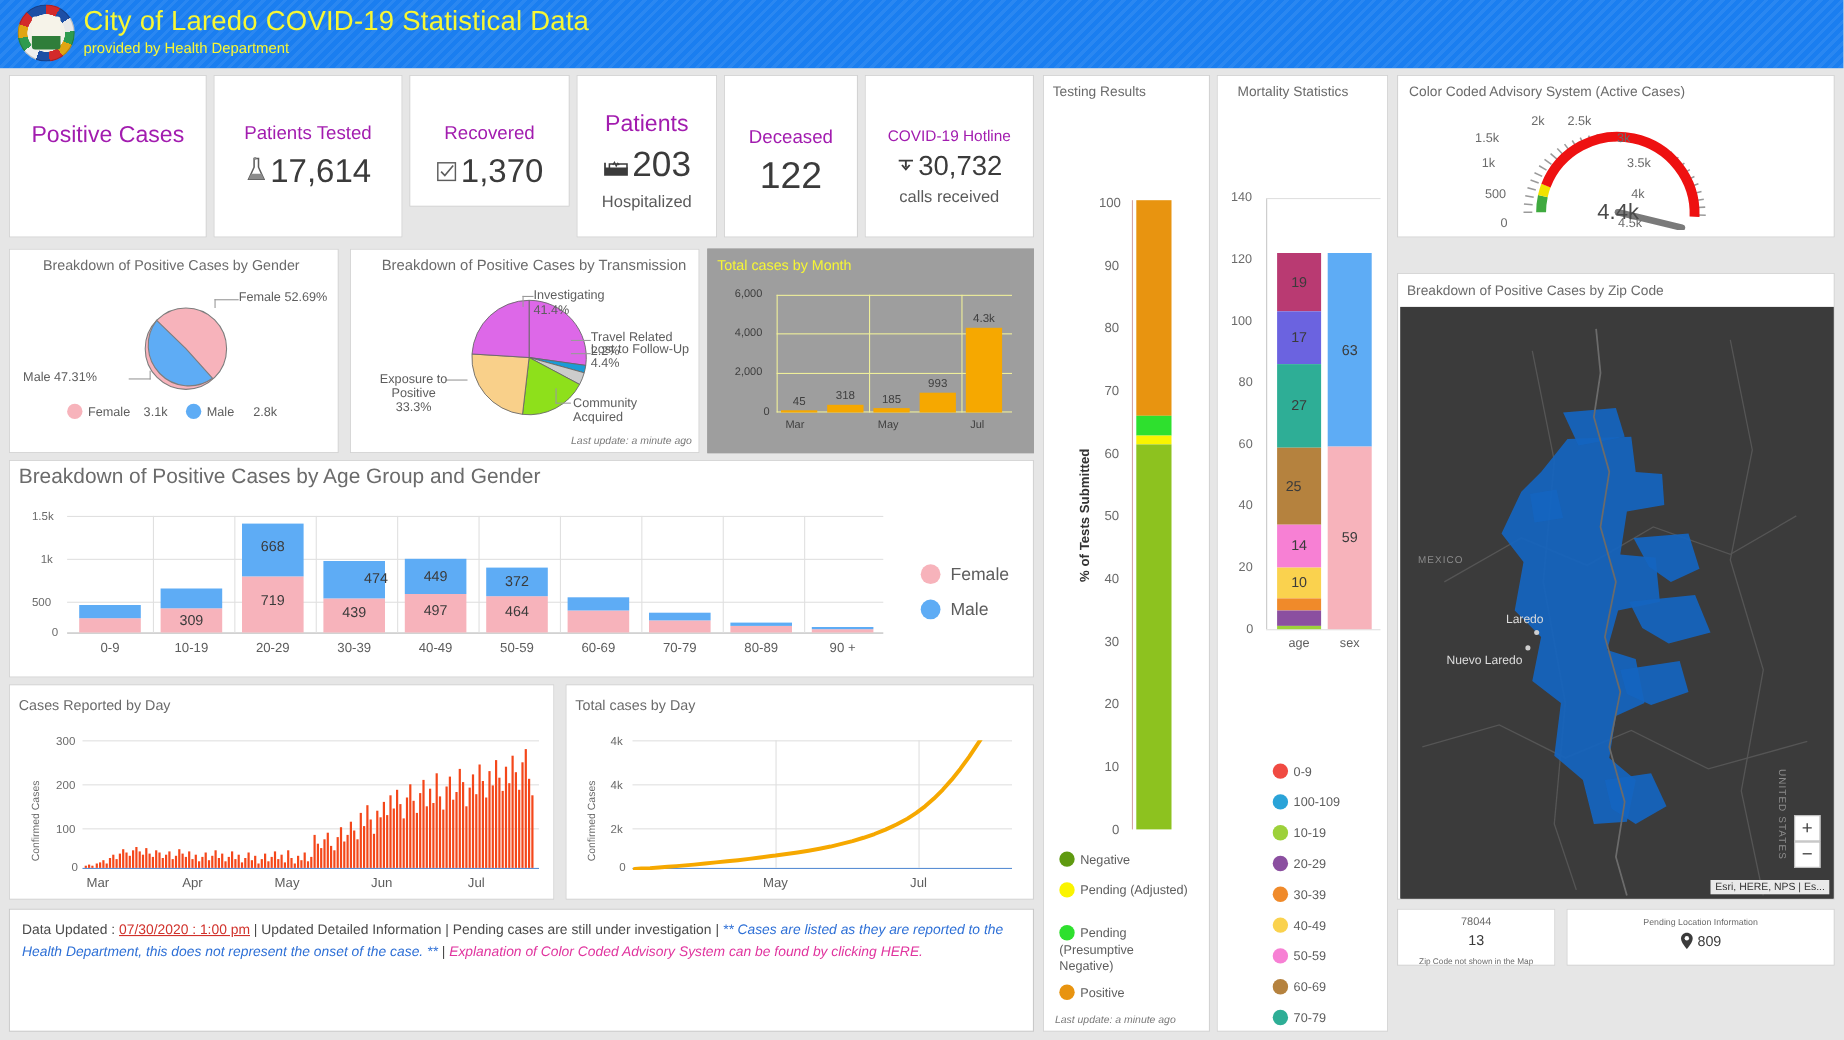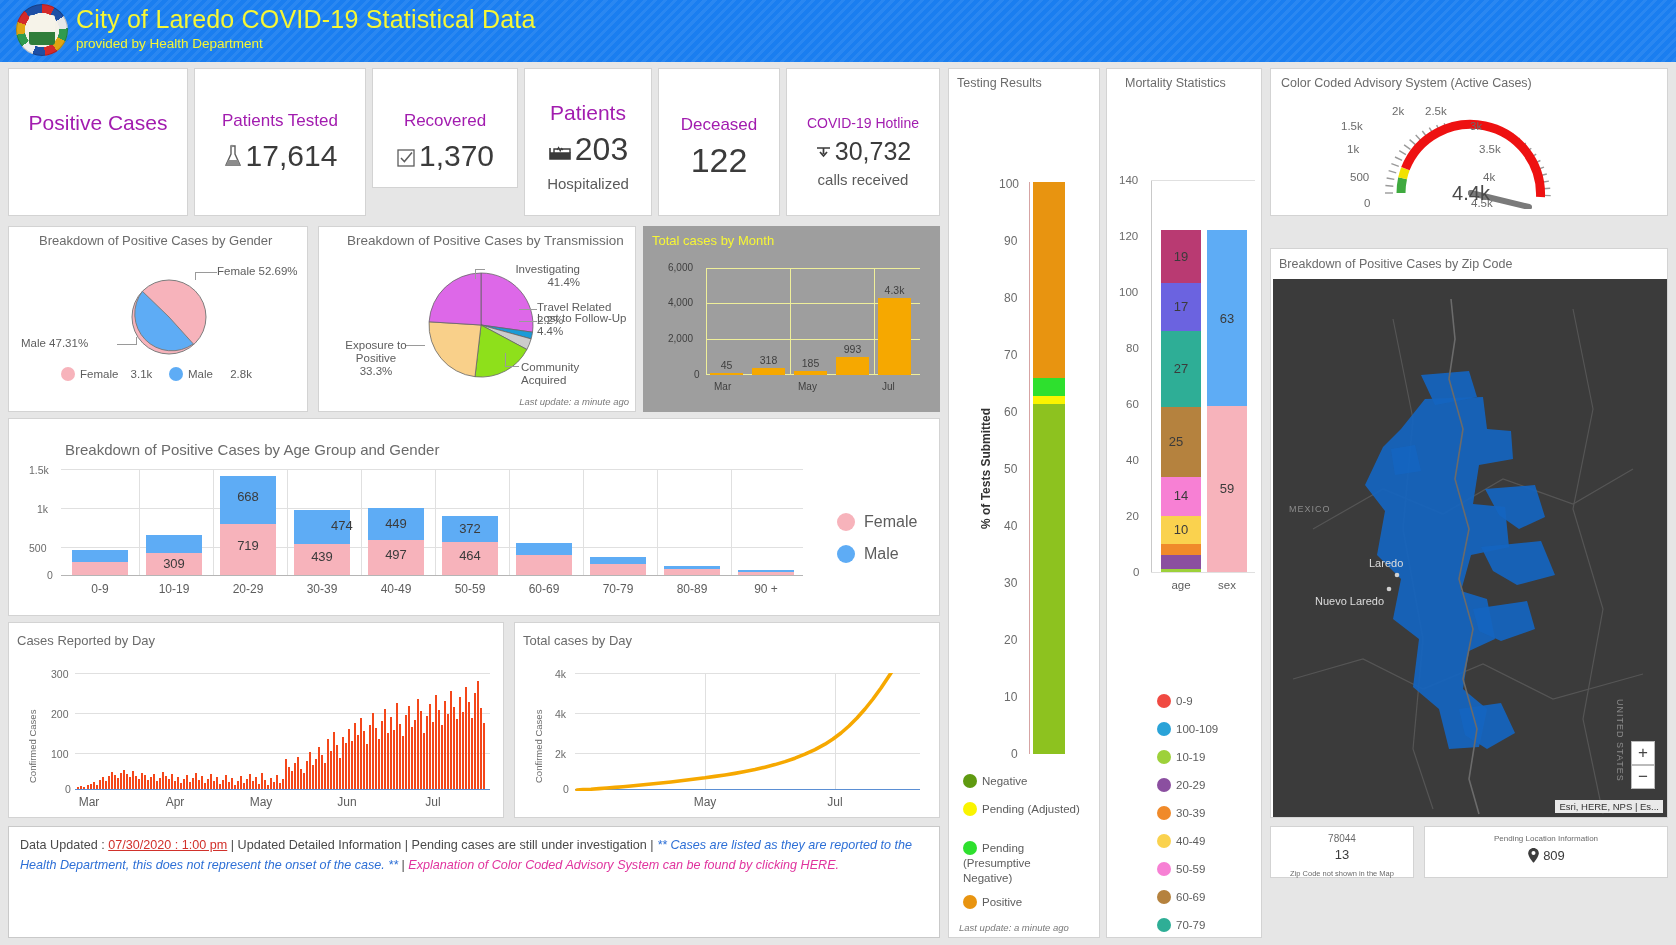--- a/index.html
+++ b/index.html
@@ -249,21 +249,21 @@
     <g transform="translate(54,54)">
       <path d="M0 0 L0 -52 A52 52 0 0 1 51.5 7.2 Z" fill="#dd68e8" stroke="#666" stroke-width="0.8"></path>
       <path d="M0 0 L51.5 7.2 A52 52 0 0 1 50.1 13.9 Z" fill="#1a9bd7" stroke="#666" stroke-width="0.8"></path>
       <path d="M0 0 L50.1 13.9 A52 52 0 0 1 45.9 24.5 Z" fill="#cccccc" stroke="#666" stroke-width="0.8"></path>
       <path d="M0 0 L45.9 24.5 A52 52 0 0 1 -6.0 51.7 Z" fill="#8ee01b" stroke="#666" stroke-width="0.8"></path>
       <path d="M0 0 L-6.0 51.7 A52 52 0 0 1 -51.9 -3.2 Z" fill="#f9d08a" stroke="#666" stroke-width="0.8"></path>
       <path d="M0 0 L-51.9 -3.2 A52 52 0 0 1 0 -52 Z" fill="#dd68e8" stroke="#666" stroke-width="0.8"></path>
     </g>
   </svg>
   <div class="leader" style="left:156px;top:42px;width:10px;height:10px;"></div>
-  <div class="pie-label" style="left:166px;top:36px;width:95px;text-align:right;">Investigating 41.4%</div>
+  <div class="pie-label" style="left:166px;top:36px;width:95px;">Investigating 41.4%</div>
   <div class="leader" style="left:200px;top:82px;width:18px;height:1px;border-top:1px solid #9a9a9a;border-left:none;"></div>
   <div class="pie-label" style="left:218px;top:74px;width:92px;">Travel Related 2.2%</div>
   <div class="leader" style="left:200px;top:94px;width:18px;height:1px;border-top:1px solid #9a9a9a;border-left:none;"></div>
   <div class="pie-label" style="left:218px;top:85px;width:92px;">Lost to Follow-Up 4.4%</div>
   <div class="leader" style="left:186px;top:126px;width:14px;height:14px;border-left:1px solid #9a9a9a;border-top:none;border-bottom:1px solid #9a9a9a;"></div>
   <div class="pie-label" style="left:202px;top:134px;width:96px;">Community Acquired</div>
   <div class="leader" style="left:86px;top:118px;width:20px;height:1px;border-top:1px solid #9a9a9a;border-left:none;"></div>
   <div class="pie-label" style="left:22px;top:112px;width:70px;text-align:center;">Exposure to Positive 33.3%</div>
   <div class="upd-note" style="right:6px;bottom:4px;">Last update: a minute ago</div>
 </div>
@@ -290,21 +290,21 @@
   <div class="month-val" style="left:108px;top:127px;width:33px;">318</div>
   <div class="month-val" style="left:150px;top:130px;width:33px;">185</div>
   <div class="month-val" style="left:192px;top:116px;width:33px;">993</div>
   <div class="month-val" style="left:234px;top:57px;width:33px;">4.3k</div>
   <div class="month-axlab" style="left:70px;top:154px;">Mar</div>
   <div class="month-axlab" style="left:154px;top:154px;">May</div>
   <div class="month-axlab" style="left:238px;top:154px;">Jul</div>
 </div>
 
 <div class="card" style="left:8px;top:418px;width:932px;height:198px;">
-  <div class="card-title" style="left:8px;top:22px;font-size:15px;margin-left:48px;">Breakdown of Positive Cases by Age Group and Gender</div>
+  <div class="card-title" style="left:8px;top:4px;font-size:19px;">Breakdown of Positive Cases by Age Group and Gender</div>
   <div class="axis-label" style="left:20px;top:45px;">1.5k</div>
   <div class="axis-label" style="left:28px;top:84px;">1k</div>
   <div class="axis-label" style="left:20px;top:123px;">500</div>
   <div class="axis-label" style="left:38px;top:150px;">0</div>
   <div class="gridline" style="left:52px;top:50px;width:742px;height:1px;"></div>
   <div class="gridline" style="left:52px;top:89px;width:742px;height:1px;"></div>
   <div class="gridline" style="left:52px;top:128px;width:742px;height:1px;"></div>
   <div class="axis-line" style="left:52px;top:156px;width:742px;height:1px;background:#b5b5b5;"></div>
 
   <div class="gridline" style="left:130px;top:50px;width:1px;height:106px;"></div>

